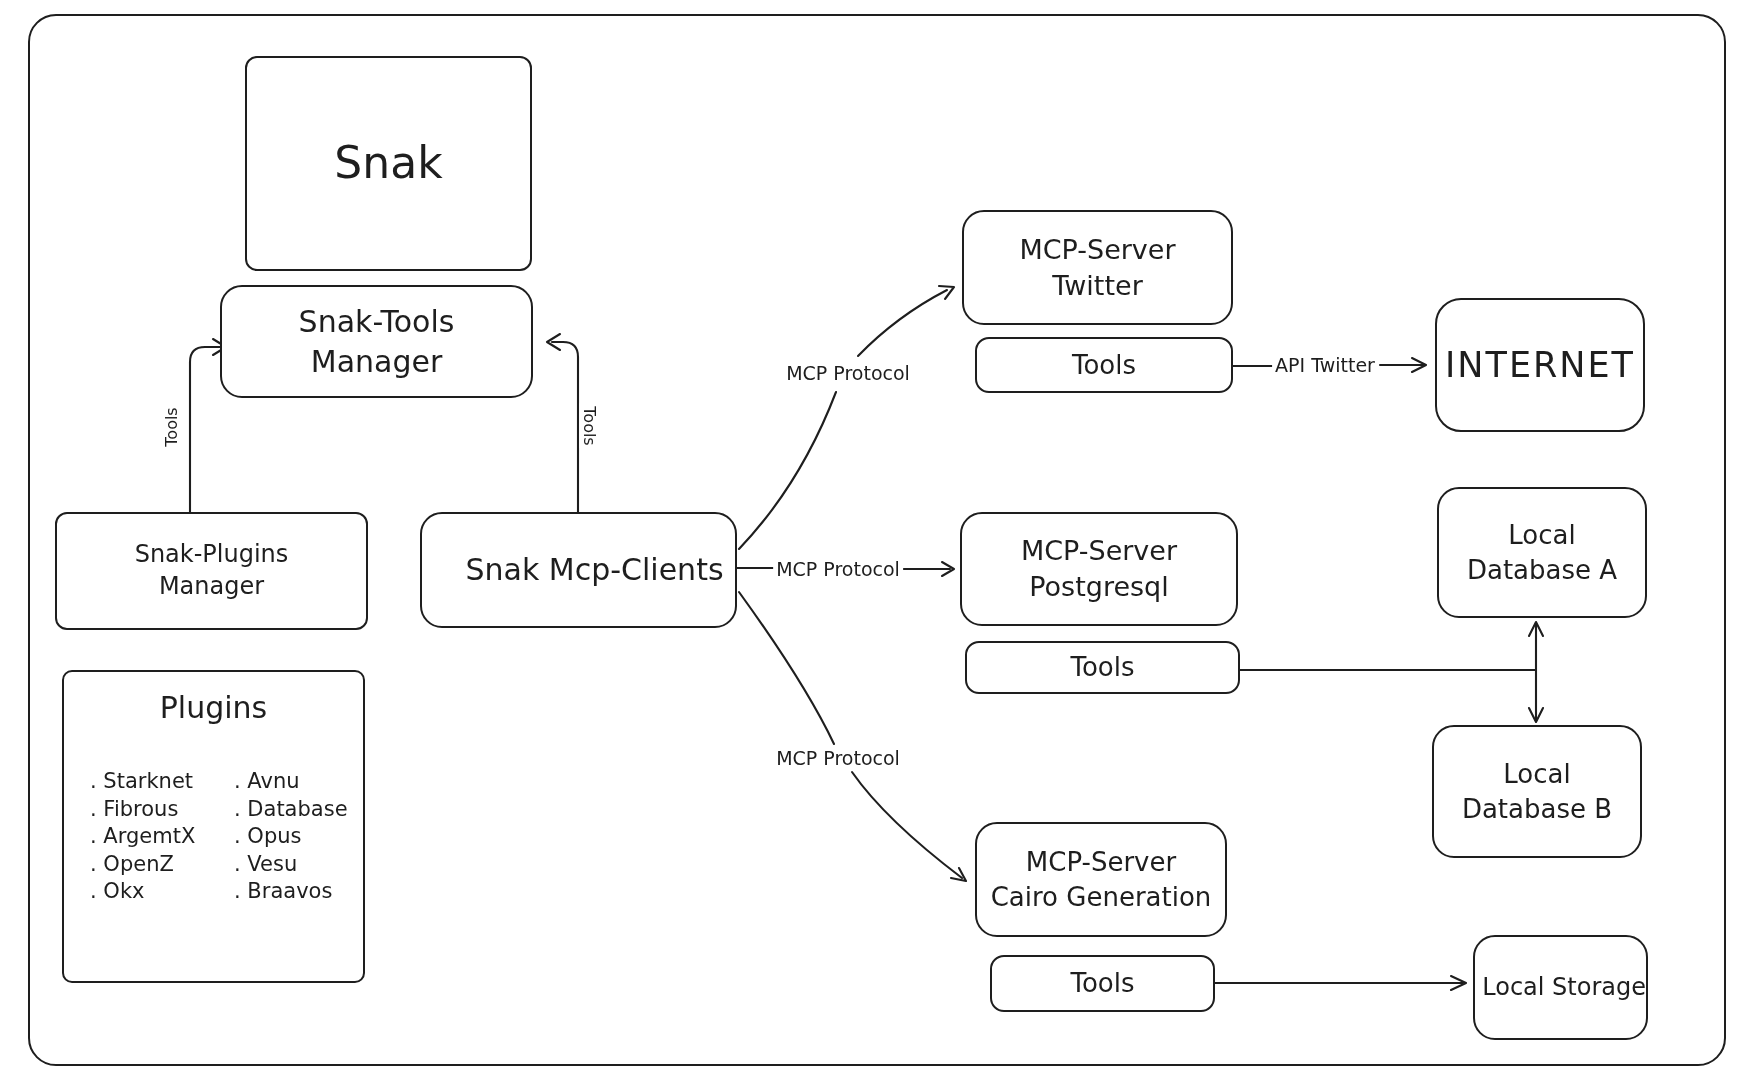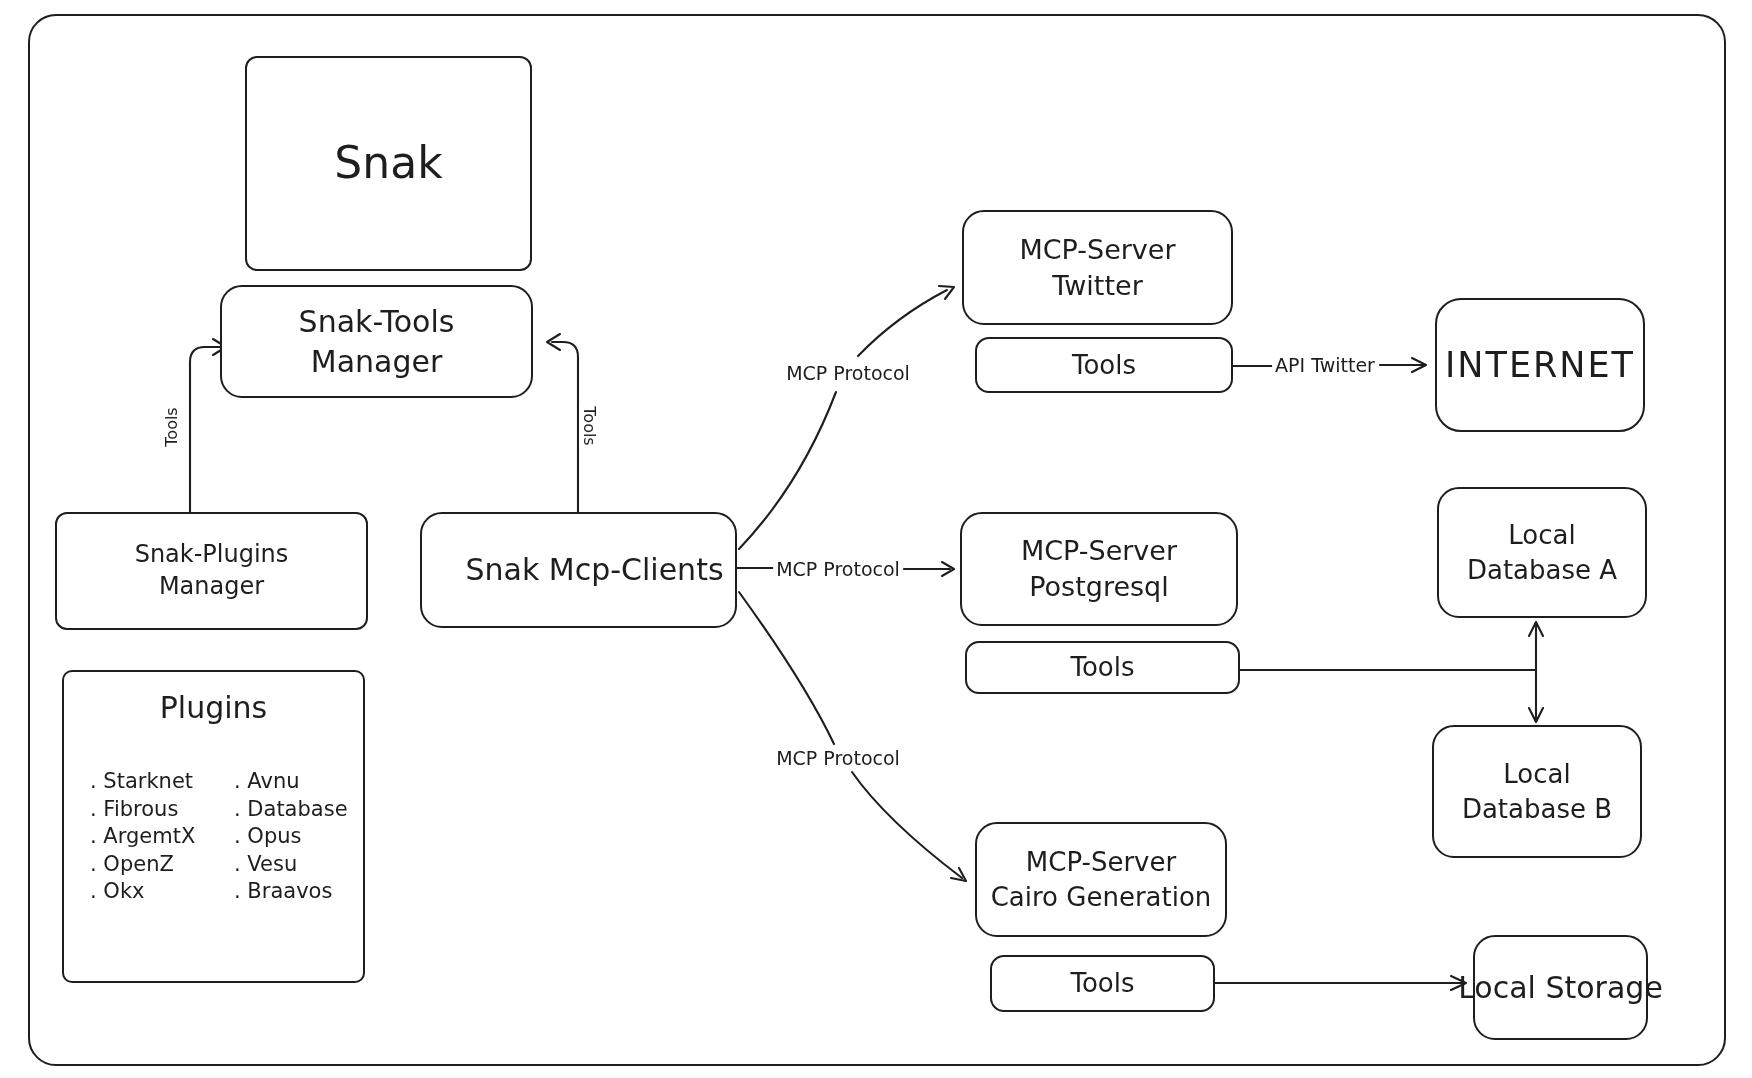--- a/index.html
+++ b/index.html
@@ -34,21 +34,21 @@
   .n-plugins{left:62px;top:670px;width:303px;height:313px;border-radius:10px;justify-content:flex-start;}
   .n-twitter{left:962px;top:210px;width:271px;height:115px;border-radius:22px;font-size:27px;}
   .n-tools-twitter{left:975px;top:337px;width:258px;height:56px;border-radius:14px;font-size:26px;}
   .n-internet{left:1435px;top:298px;width:210px;height:134px;border-radius:26px;font-size:35px;letter-spacing:2px;}
   .n-postgres{left:960px;top:512px;width:278px;height:114px;border-radius:22px;font-size:27px;}
   .n-tools-postgres{left:965px;top:641px;width:275px;height:53px;border-radius:14px;font-size:26px;}
   .n-db-a{left:1437px;top:487px;width:210px;height:131px;border-radius:22px;font-size:26px;}
   .n-db-b{left:1432px;top:725px;width:210px;height:133px;border-radius:22px;font-size:26px;}
   .n-cairo{left:975px;top:822px;width:252px;height:115px;border-radius:22px;font-size:26px;}
   .n-tools-cairo{left:990px;top:955px;width:225px;height:57px;border-radius:14px;font-size:26px;}
-  .n-storage{left:1473px;top:935px;width:175px;height:105px;border-radius:22px;font-size:30px;}
+  .n-storage{left:1473px;top:935px;width:175px;height:105px;border-radius:22px;font-size:24px;align-items:flex-end;}
 
   .plugins-title{margin-top:16px;font-size:30px;}
   .plugins-cols{
     position:absolute;left:26px;top:96px;display:flex;text-align:left;
     font-size:21px;line-height:27.5px;
   }
   .plugins-col1{width:144px;}
   .plugins-col2{width:130px;}
 </style>
 </head>

